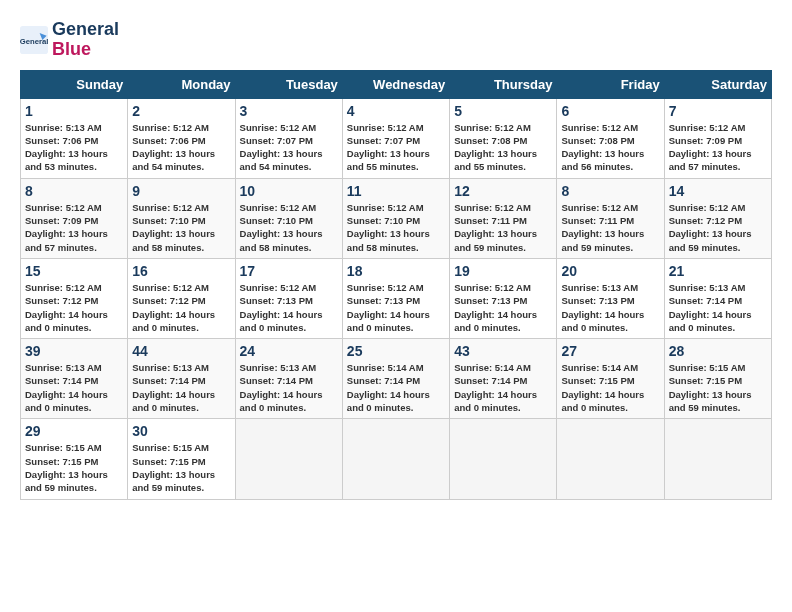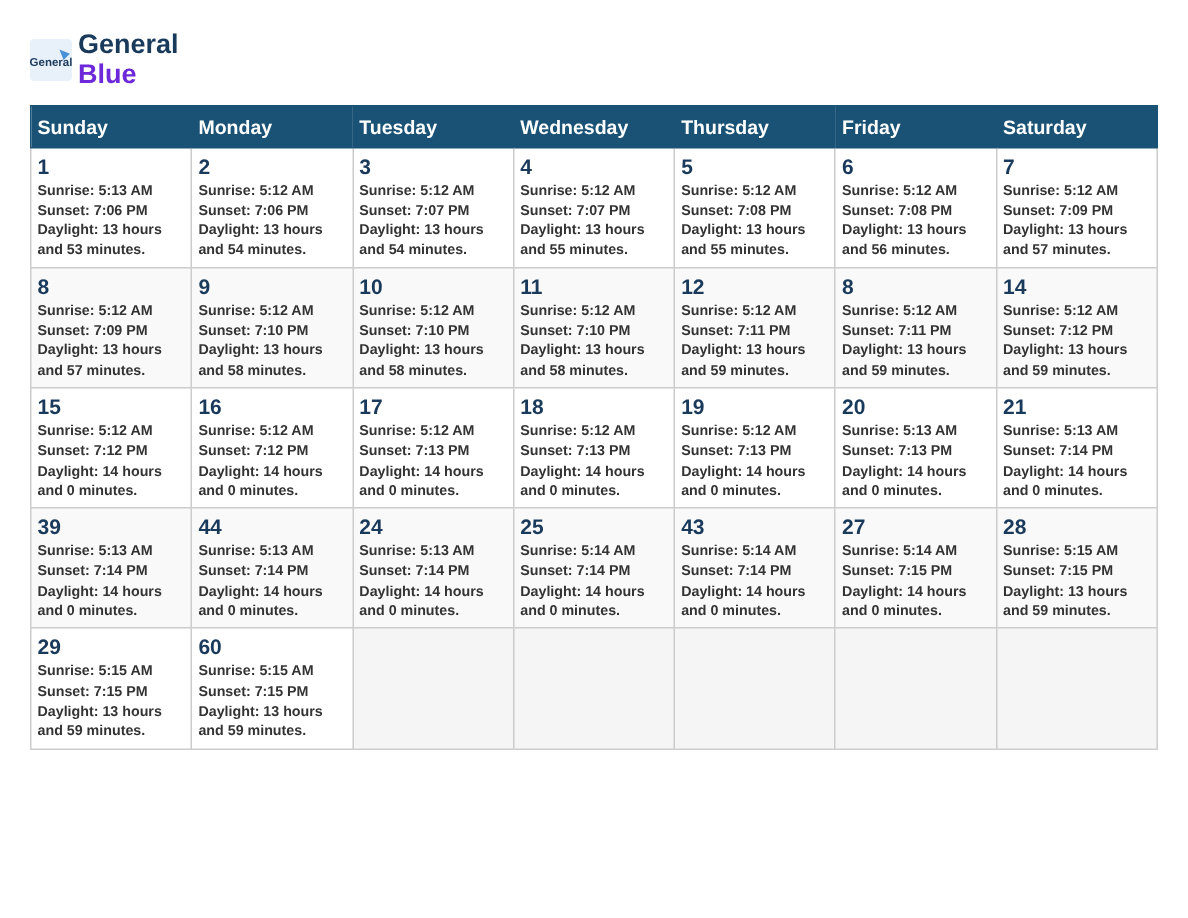--- a/index.html
+++ b/index.html
@@ -20,21 +20,21 @@
       display: flex;
       align-items: center;
     }
     .logo-text {
       font-size: 18px;
       font-weight: bold;
       color: #1a3a5c;
       line-height: 1.1;
     }
     .logo-text span {
-      color: #6d28d9;
+      color: #be185d;
     }
     .logo-icon {
       width: 28px;
       height: 28px;
       margin-right: 4px;
     }
     .title-area {
       text-align: right;
     }
     .calendar-title {
@@ -48,21 +48,21 @@
     }
     .calendar-table {
       width: 100%;
       border-collapse: collapse;
       font-size: 10px;
     }
     .calendar-table th {
       background: #1a5276;
       color: #fff;
       padding: 6px 4px;
-      text-align: left;
+      text-align: right;
       font-size: 13px;
       font-weight: bold;
       border: 1px solid #1a5276;
     }
     .calendar-table td {
       border: 1px solid #ccc;
       vertical-align: top;
       padding: 4px;
       width: calc(100% / 7);
       min-height: 80px;
@@ -357,21 +357,21 @@
       <tr>
         <td>
         <div class="day-number">29</div>
         <div class="day-info">
           Sunrise: 5:15 AM<br>
           Sunset: 7:15 PM<br>
           Daylight: 13 hours and 59 minutes.
         </div>
       </td>
         <td>
-        <div class="day-number">60</div>
+        <div class="day-number">30</div>
         <div class="day-info">
           Sunrise: 5:15 AM<br>
           Sunset: 7:15 PM<br>
           Daylight: 13 hours and 59 minutes.
         </div>
       </td>
         <td class="empty"></td>
         <td class="empty"></td>
         <td class="empty"></td>
         <td class="empty"></td>

